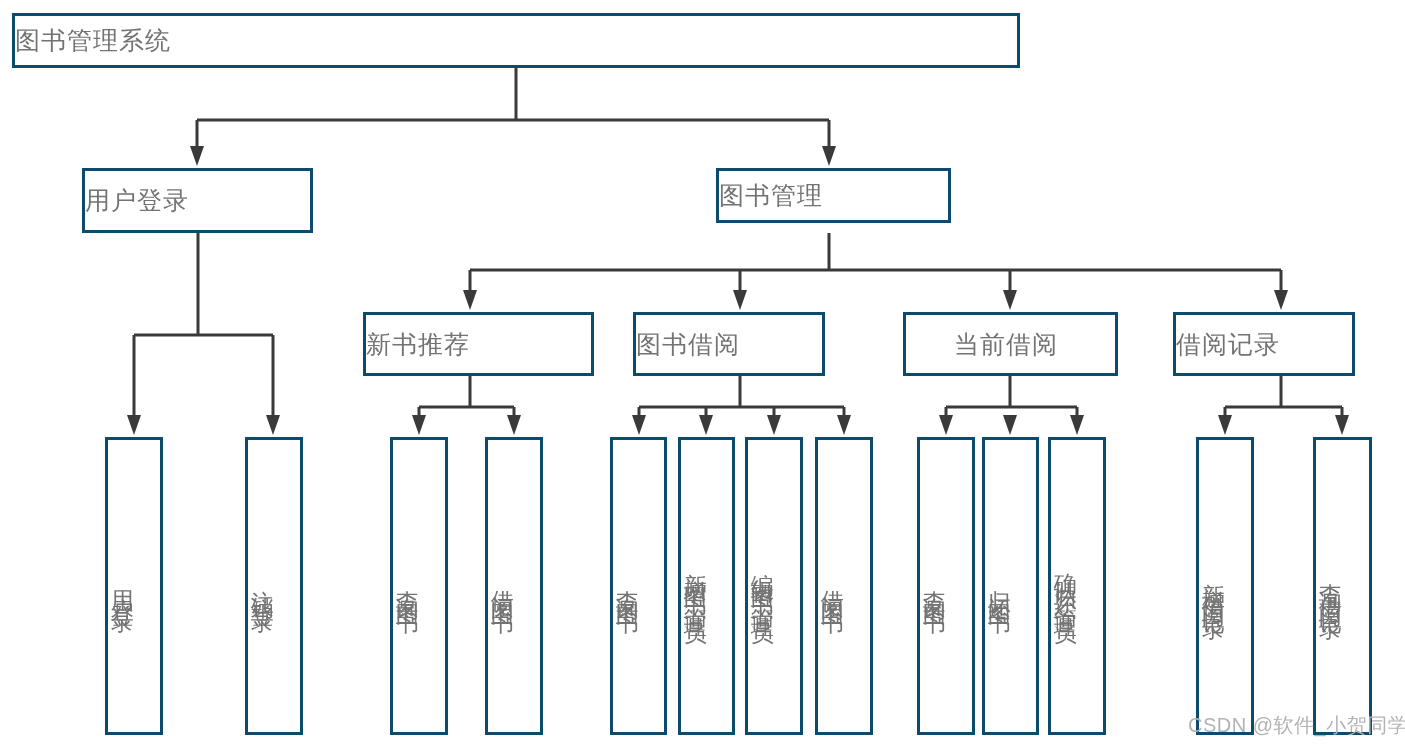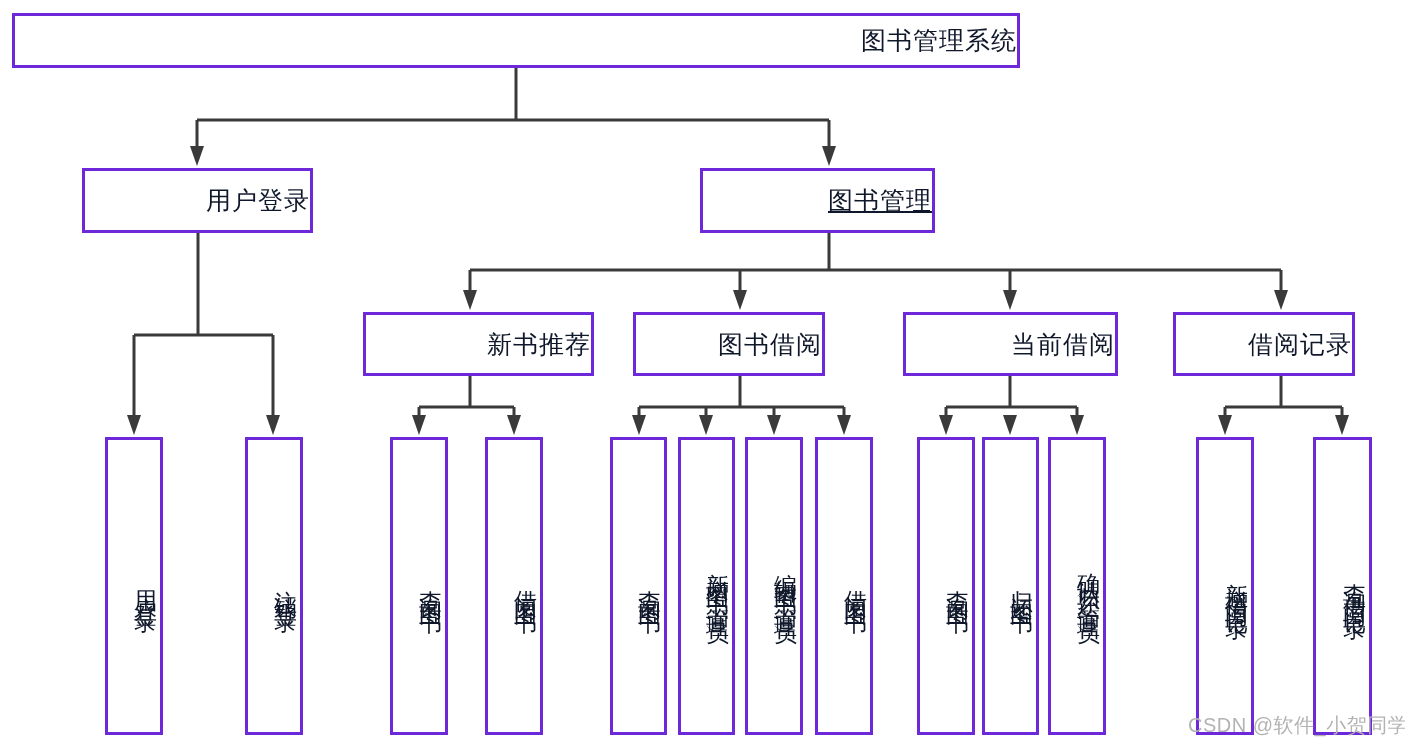--- a/index.html
+++ b/index.html
@@ -7,24 +7,24 @@
     position:relative;
     width:1405px;height:747px;
     background:#ffffff;
     font-family:"Liberation Sans", sans-serif;
     overflow:hidden;
   }
   .connector-layer{position:absolute;left:0;top:0;z-index:1;}
   .box{
     position:absolute;
     background:#ffffff;
-    border:3px solid #6d28d9;
+    border:3px solid #0c4a6e;
     box-sizing:border-box;
-    display:flex;align-items:center;justify-content:flex-end;
-    color:#0f172a;
+    display:flex;align-items:center;justify-content:flex-start;
+    color:#737373;
     z-index:2;
   }
   .h-label{font-size:25px;letter-spacing:1px;white-space:nowrap;}
   .v-label{
     writing-mode:vertical-rl;
     text-orientation:mixed;
     font-size:23px;
     letter-spacing:7px;
     line-height:1.25;
     white-space:nowrap;
@@ -84,31 +84,31 @@
     </g>
   </svg>
 
   <div class="box" style="left:12px;top:13px;width:1008px;height:55px;">
     <span class="h-label">图书管理系统</span>
   </div>
 
   <div class="box" style="left:82px;top:168px;width:231px;height:65px;">
     <span class="h-label">用户登录</span>
   </div>
-  <div class="box" style="left:700px;top:168px;width:235px;height:65px;text-decoration:underline;">
+  <div class="box" style="left:716px;top:168px;width:235px;height:55px;">
     <span class="h-label">图书管理</span>
   </div>
 
   <div class="box" style="left:363px;top:312px;width:231px;height:64px;">
     <span class="h-label">新书推荐</span>
   </div>
   <div class="box" style="left:633px;top:312px;width:192px;height:64px;">
     <span class="h-label">图书借阅</span>
   </div>
-  <div class="box" style="left:903px;top:312px;width:215px;height:64px;">
+  <div class="box" style="left:903px;top:312px;width:215px;height:64px;padding-left:48px;">
     <span class="h-label">当前借阅</span>
   </div>
   <div class="box" style="left:1173px;top:312px;width:182px;height:64px;">
     <span class="h-label">借阅记录</span>
   </div>
 
   <div class="box" style="left:105px;top:437px;width:58px;height:298px;">
     <span class="v-label">用户登录</span>
   </div>
   <div class="box" style="left:245px;top:437px;width:58px;height:298px;">

